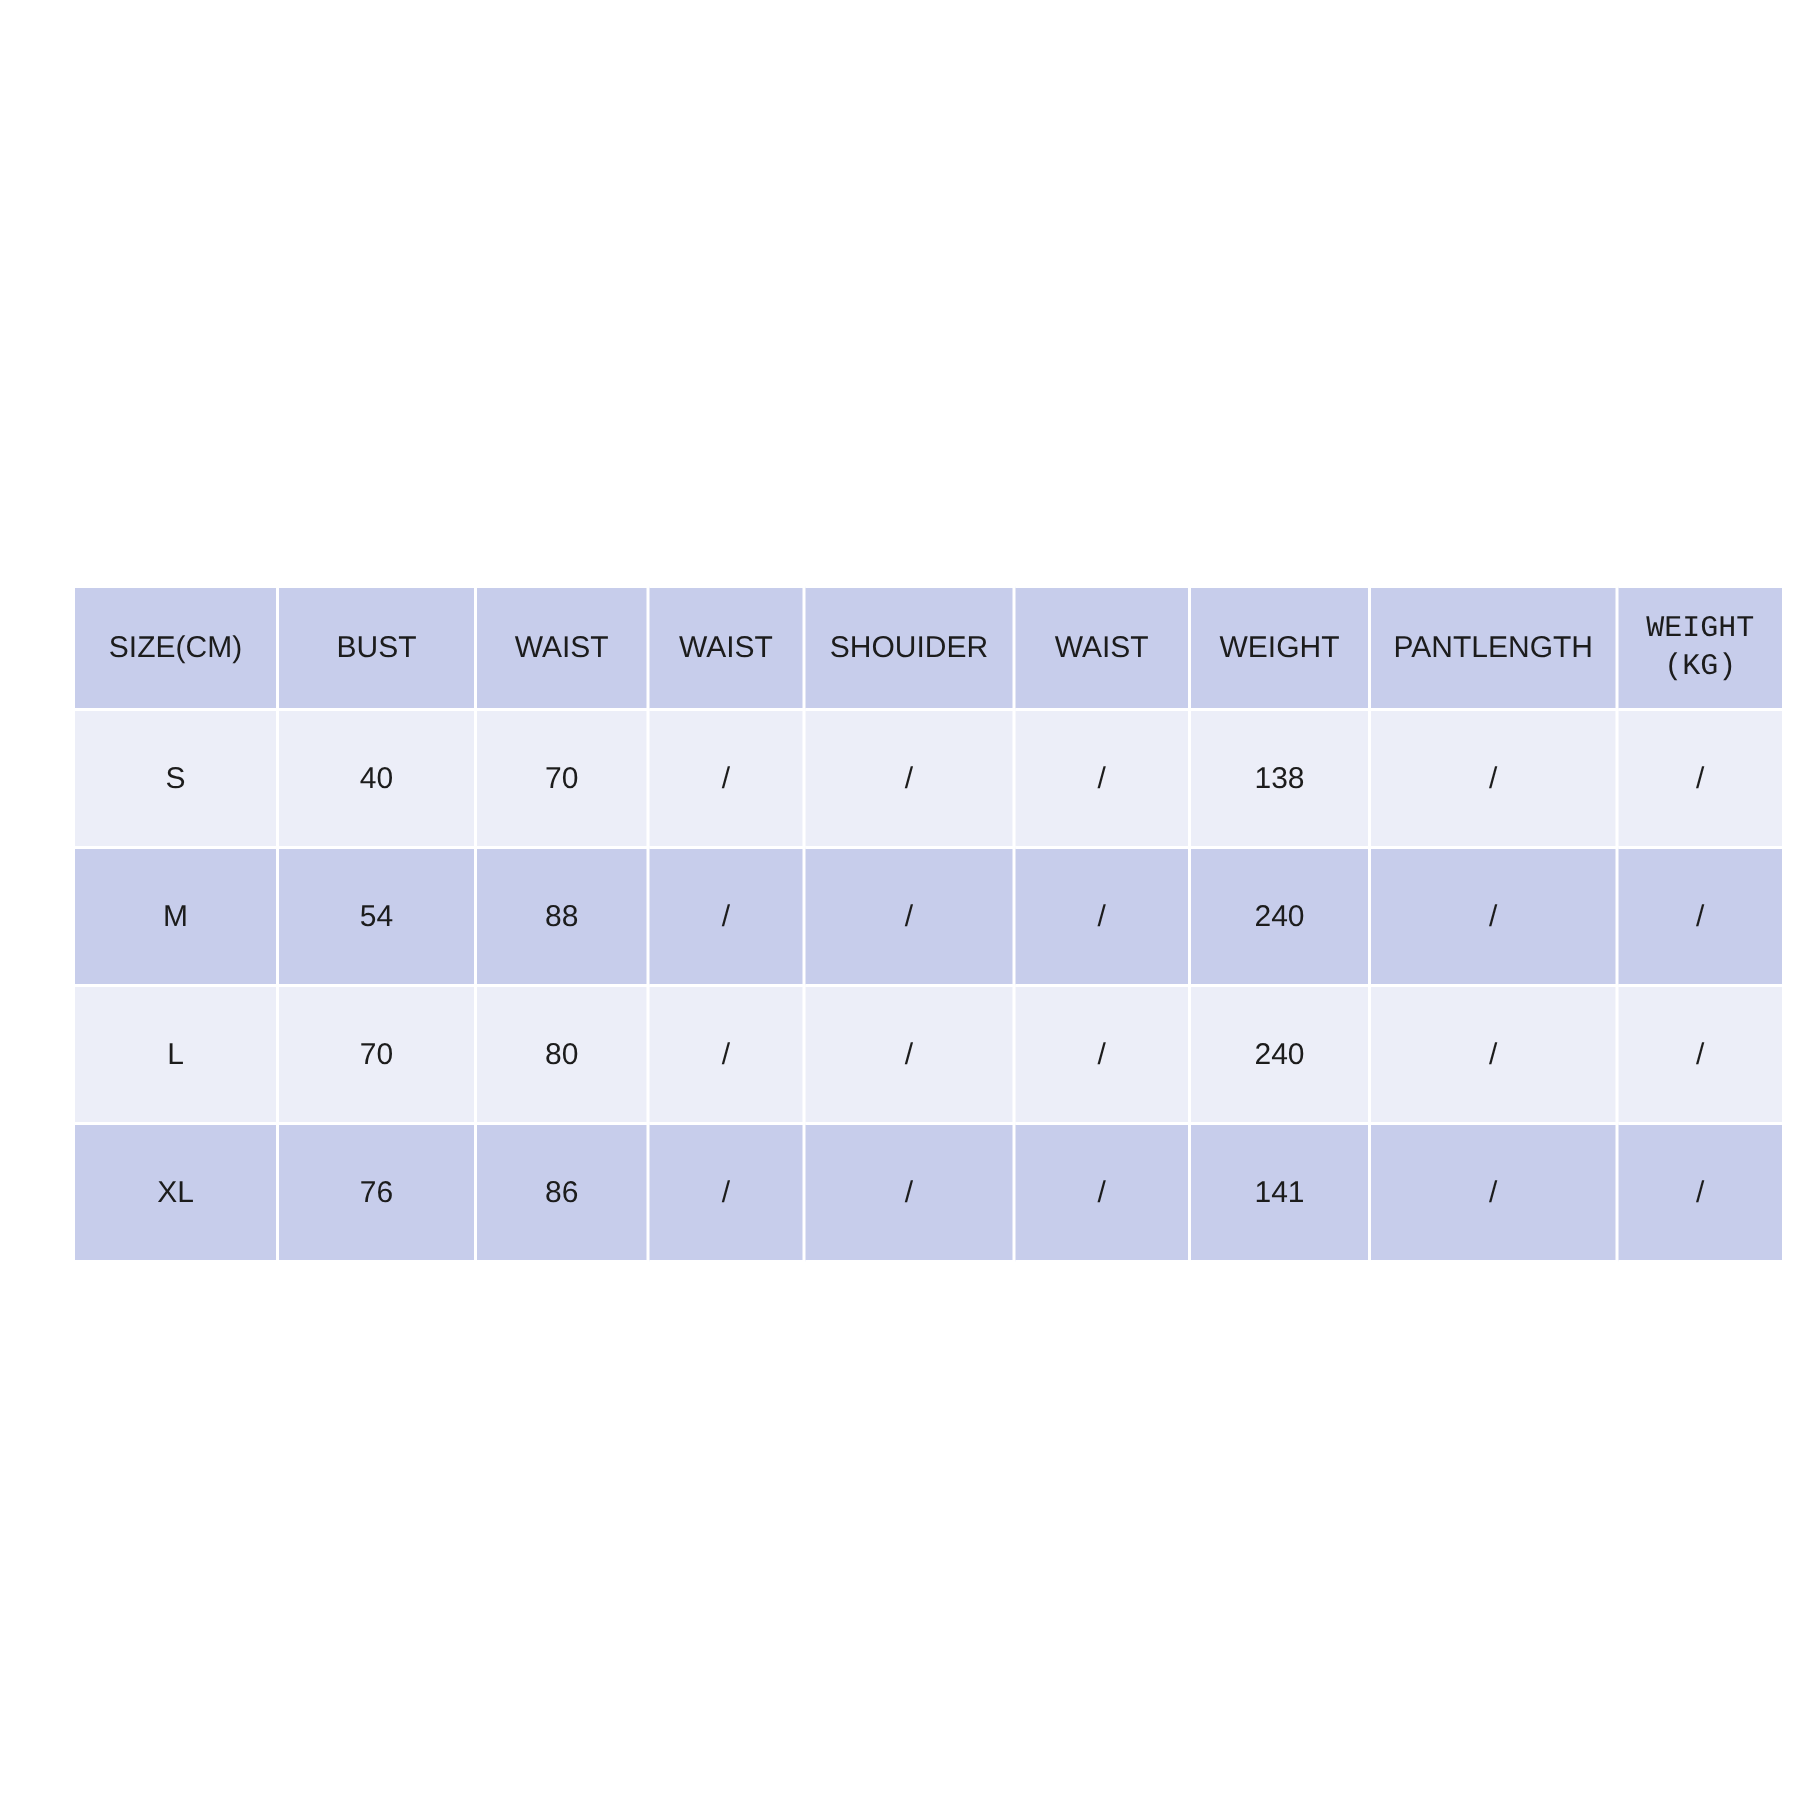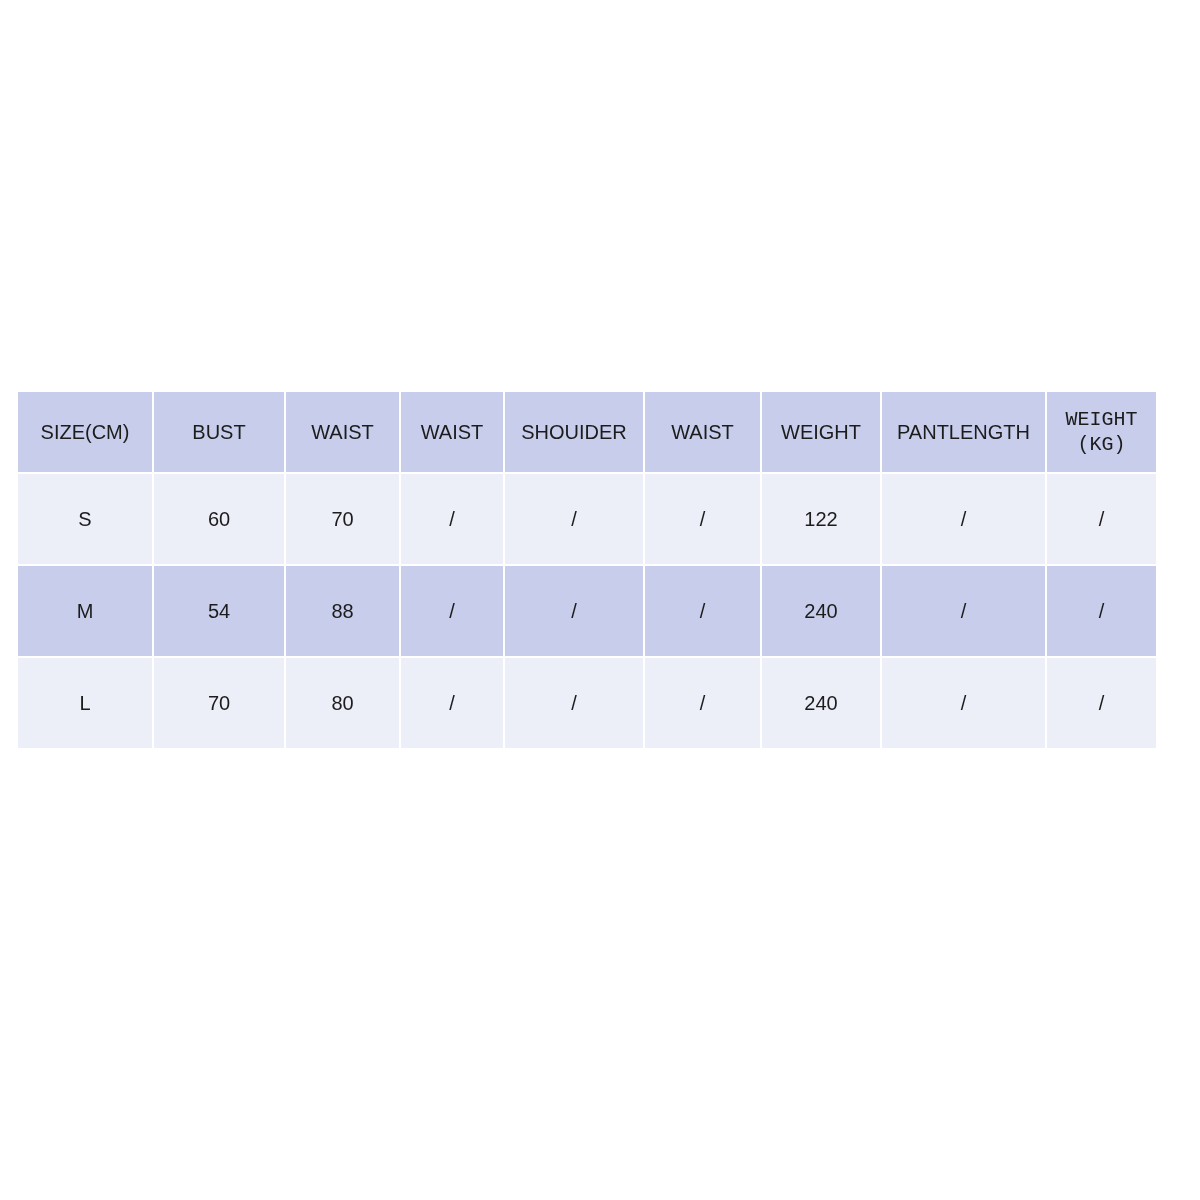--- a/index.html
+++ b/index.html
@@ -9,21 +9,21 @@
   }
   body {
     width: 1200px;
     height: 1200px;
     font-family: "Liberation Sans", sans-serif;
     position: relative;
     overflow: hidden;
   }
   .table-wrap {
     position: absolute;
-    left: 16px;
+    left: 48px;
     top: 390px;
     width: 1140px;
   }
   table.size-table {
     border-collapse: collapse;
     width: 1140px;
     table-layout: fixed;
   }
   table.size-table td,
   table.size-table th {
@@ -89,26 +89,26 @@
         <th>PANTLENGTH</th>
         <th class="hdr-two-line">
           <span>WEIGHT</span><br>
           <span>(KG)</span>
         </th>
       </tr>
     </thead>
     <tbody>
       <tr class="row-light">
         <td>S</td>
-        <td>60</td>
+        <td>40</td>
         <td>70</td>
         <td>/</td>
         <td>/</td>
         <td>/</td>
-        <td>122</td>
+        <td>138</td>
         <td>/</td>
         <td>/</td>
       </tr>
       <tr class="row-dark">
         <td>M</td>
         <td>54</td>
         <td>88</td>
         <td>/</td>
         <td>/</td>
         <td>/</td>
@@ -120,15 +120,26 @@
         <td>L</td>
         <td>70</td>
         <td>80</td>
         <td>/</td>
         <td>/</td>
         <td>/</td>
         <td>240</td>
         <td>/</td>
         <td>/</td>
       </tr>
+      <tr class="row-dark">
+        <td>XL</td>
+        <td>76</td>
+        <td>86</td>
+        <td>/</td>
+        <td>/</td>
+        <td>/</td>
+        <td>141</td>
+        <td>/</td>
+        <td>/</td>
+      </tr>
     </tbody>
   </table>
 </div>
 
 </body></html>

